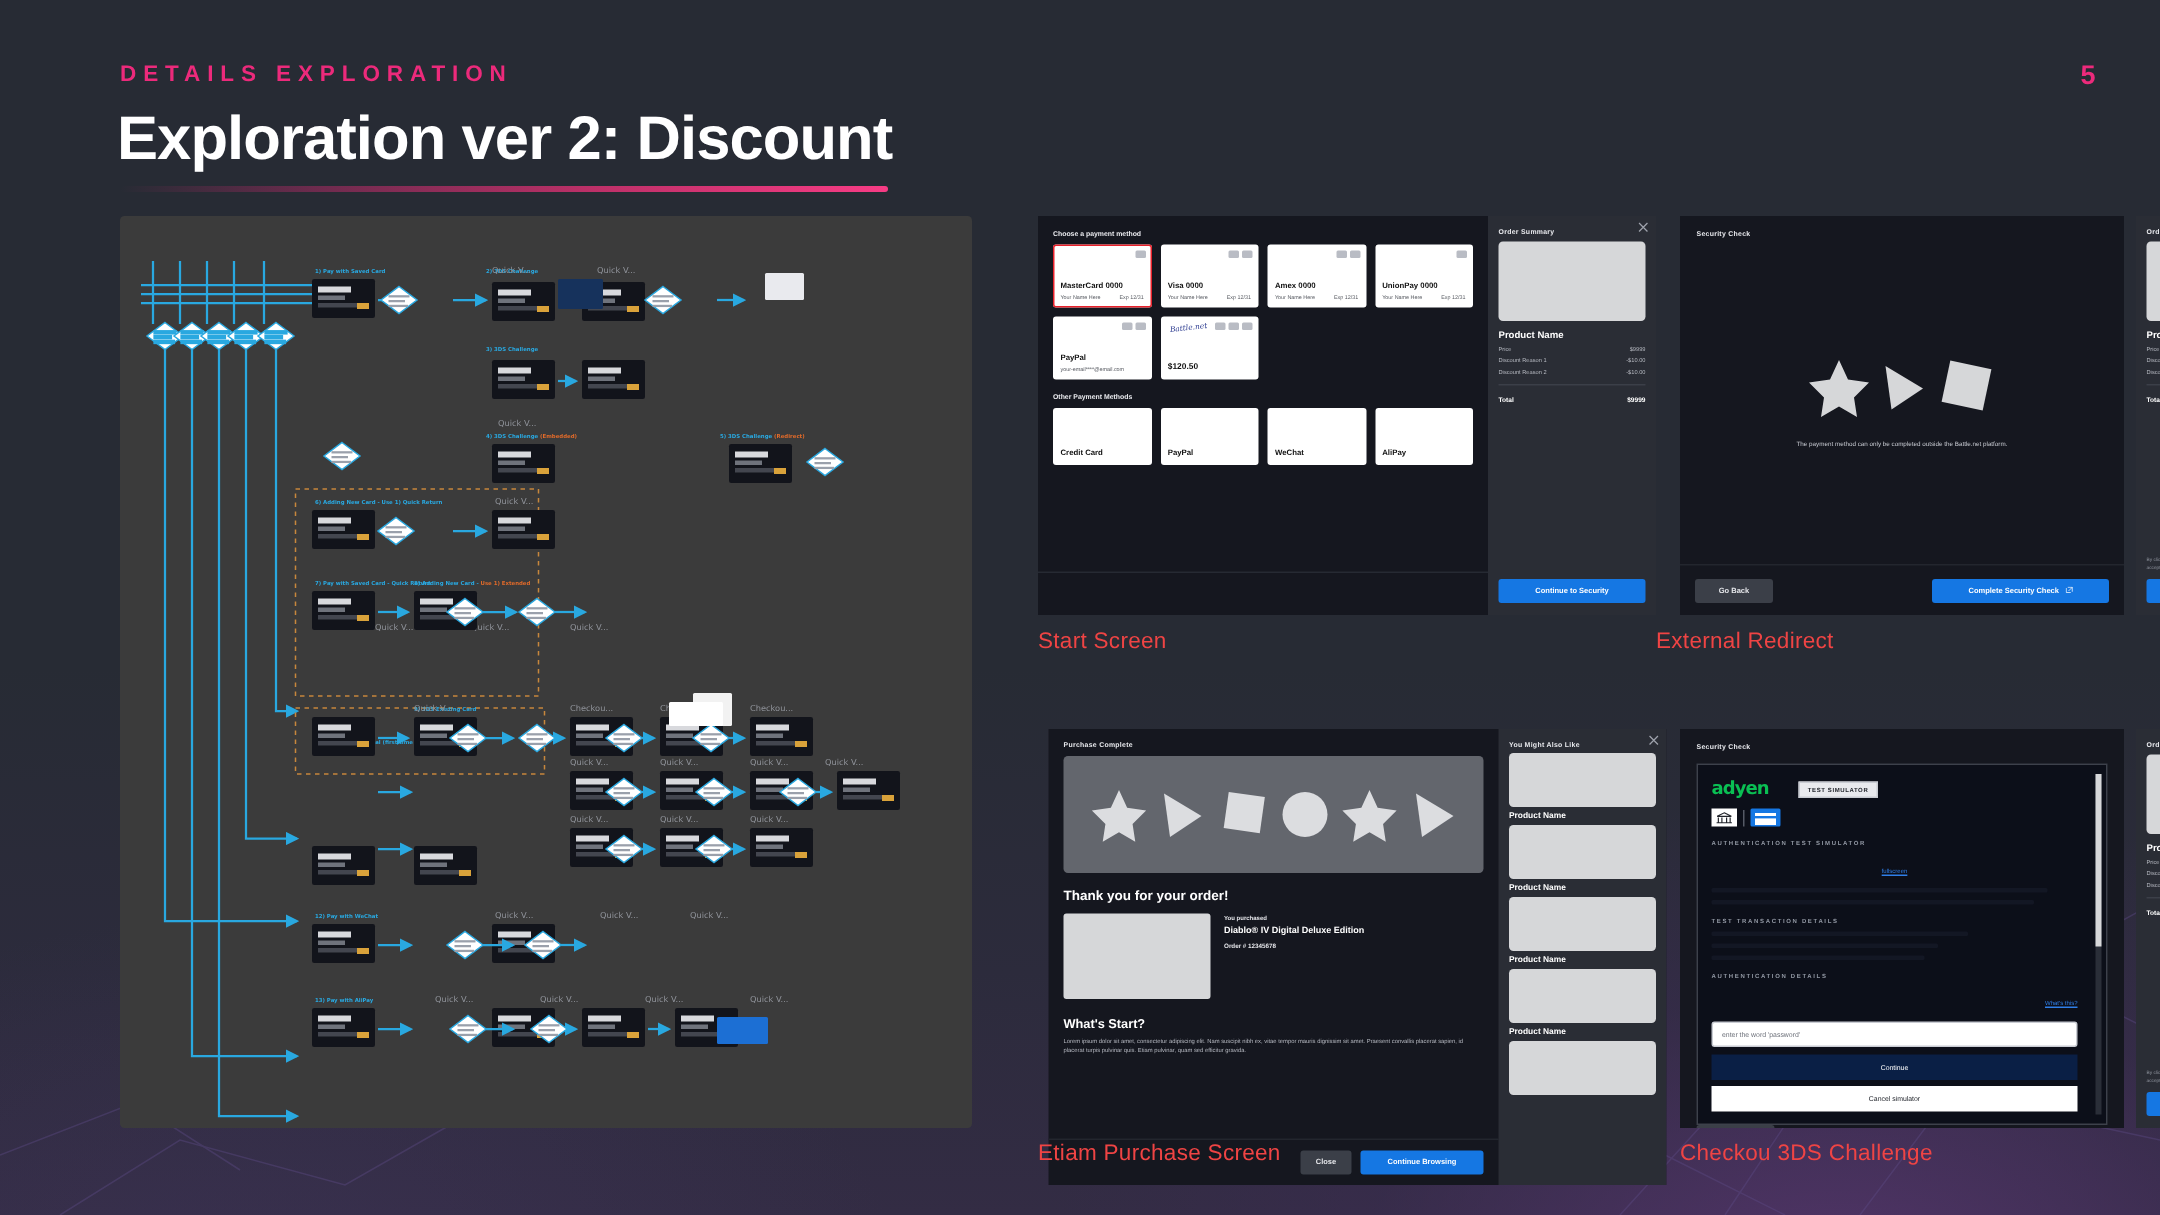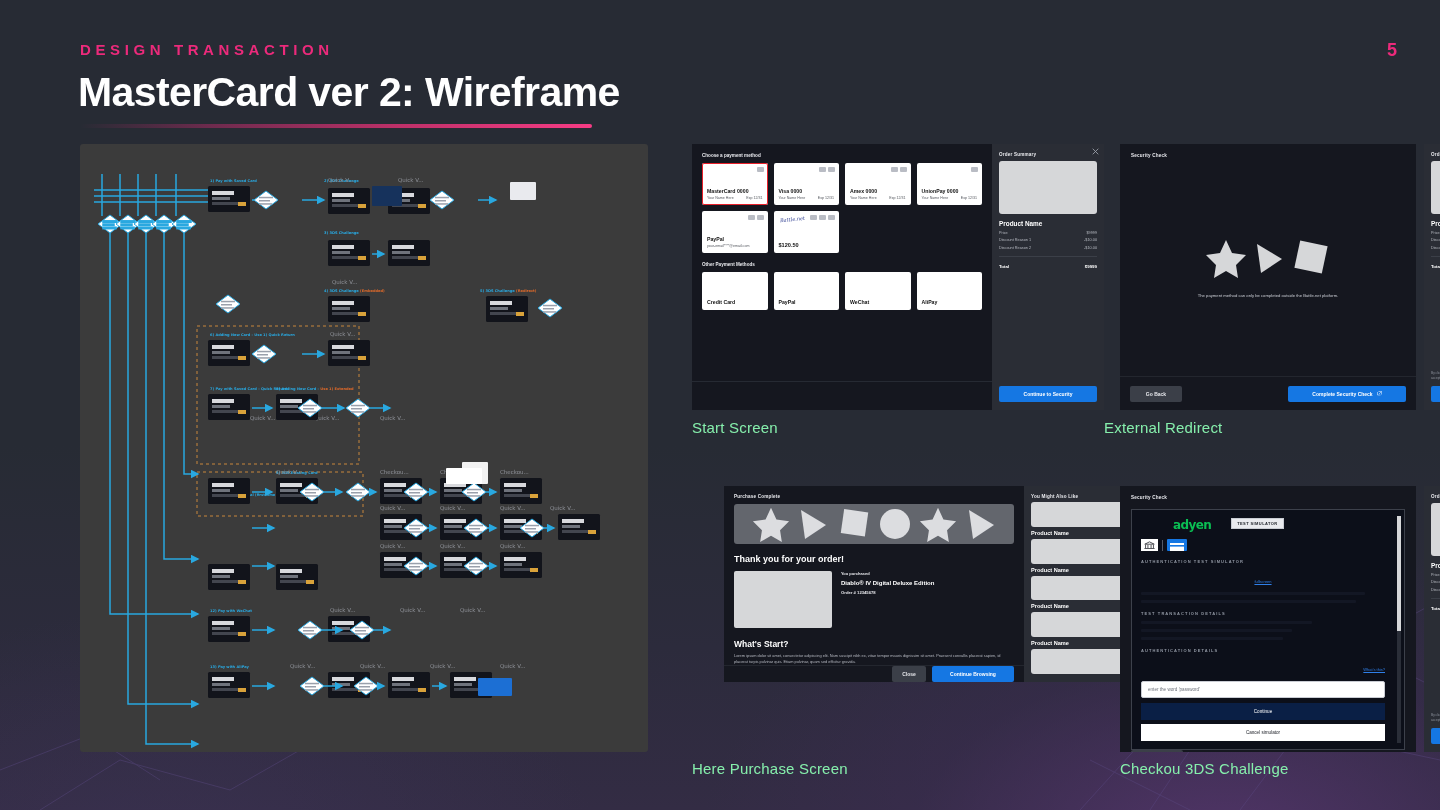--- a/index.html
+++ b/index.html
@@ -43,26 +43,26 @@
 
   
   .flow-canvas{
     position:absolute; left:80px; top:144px; width:568px; height:608px;
     background:#3b3b3b; border-radius:3px; overflow:hidden;
   }
 
   
   .mock{ position:absolute; overflow:hidden; }
   .caption{
-    position:absolute; font-size:15px; color:#86efac; letter-spacing:.2px;
+    position:absolute; font-size:15px; color:#ef4444; letter-spacing:.2px;
   }
 
   .frame-start{ left:692px; top:144px; width:412px; height:266px; }
   .frame-ext  { left:1120px; top:144px; width:296px; height:266px; }
-  .frame-post { left:724px; top:486px; width:412px; height:196px; }
+  .frame-post { left:699px; top:486px; width:412px; height:304px; }
   .frame-3ds  { left:1120px; top:486px; width:296px; height:266px; }
   .frame-edge-a{ left:1424px; top:144px; width:110px; height:266px; }
   .frame-edge-b{ left:1424px; top:486px; width:110px; height:266px; }
 
   .cap-start{ left:692px; top:419px; }
   .cap-ext  { left:1104px; top:419px; }
   .cap-post { left:692px; top:760px; }
   .cap-3ds  { left:1120px; top:760px; }
 
   
@@ -131,21 +131,21 @@
   .pp-foot{
     margin-top:auto; height:31px; border-top:1px solid #23262e;
     display:flex; align-items:center; justify-content:flex-end; gap:6px; padding:0 10px;
   }
   .ymal-card{ background:#d6d7d9; border-radius:3px; height:36px; width:100%; margin-top:3px; }
   .ymal-name{ font-size:5.6px; font-weight:bold; margin-top:3px; }
 
   
   .adyen-outer{ flex:1; padding:9px 11px 0; display:flex; flex-direction:column; }
   .adyen-box{ flex:1; border:1px solid #3d414b; background:#0c0f19; position:relative; padding:8px 9px; overflow:hidden; }
-  .adyen-top{ display:flex; align-items:flex-start; gap:20px;margin-left:32px; }
+  .adyen-top{ display:flex; align-items:flex-end; gap:20px; }
   .adyen-logo{ font-size:12px; font-weight:bold; color:#0abf53; font-family:"DejaVu Sans", sans-serif; letter-spacing:-.6px; }
   .adyen-badge{ border:1px solid #c9ccd3; background:#e9eaee; color:#22252c; font-size:4px; font-weight:bold; padding:2px 5px; letter-spacing:.4px; }
   .adyen-icons{ display:flex; align-items:center; gap:4px; margin-top:7px; }
   .ai-bank{ width:17px; height:12px; background:#fff; display:flex; align-items:center; justify-content:center; }
   .ai-sep{ width:1px; height:11px; background:#555a66; }
   .ai-card{ width:20px; height:12px; background:#1577e3; border-radius:1px; }
   .adyen-sec{ font-size:4px; color:#9298a4; letter-spacing:1.1px; margin-top:8px; font-weight:bold; }
   .adyen-link{ font-size:4px; color:#2f7fe8; text-decoration:underline; }
   .adyen-ghostline{ height:3px; background:#131724; margin-top:5px; border-radius:1px; }
   .adyen-input{
@@ -167,22 +167,22 @@
     <path d="M1080 810 L1180 700 L1300 740 L1380 660 L1440 690"></path>
     <path d="M1150 810 L1230 690 L1350 720"></path>
     <path d="M1240 810 L1300 730 L1440 760"></path>
     <path d="M1090 760 L1190 810"></path>
     <path d="M1330 660 L1440 600"></path>
     <path d="M40 810 L120 760 L230 790 L300 750"></path>
     <path d="M0 770 L90 735 L160 780"></path>
   </g>
 </svg>
 
-<div class="kicker">DESIGN TRANSACTION</div>
-<div class="page-title">MasterCard ver 2: Wireframe</div>
+<div class="kicker">DETAILS EXPLORATION</div>
+<div class="page-title">Exploration ver 2: Discount</div>
 <div class="accent-rule"></div>
 <div class="page-num">5</div>
 
 <div class="flow-canvas">
   <svg width="568" height="608" viewBox="0 0 568 608">
     <defs>
       <marker id="ah" markerWidth="6" markerHeight="6" refX="5" refY="3" orient="auto">
         <path d="M0,0 L6,3 L0,6 Z" fill="#29a8e0"></path>
       </marker>
       <g id="thumb">
@@ -611,21 +611,21 @@
       <div class="ymal-card"></div>
       <div class="ymal-name">Product Name</div>
       <div class="ymal-card"></div>
       <div class="ymal-name">Product Name</div>
       <div class="ymal-card"></div>
       <div class="ymal-name">Product Name</div>
       <div class="ymal-card"></div>
     </div>
   </div>
 </div>
-<div class="caption cap-post">Here Purchase Screen</div>
+<div class="caption cap-post">Etiam Purchase Screen</div>
 
 <div class="mock frame-3ds">
   <div class="co" style="flex-direction:column;">
     <div style="padding:9px 11px 0;">
       <div class="co-h">Security Check</div>
     </div>
     <div class="adyen-outer">
       <div class="adyen-box">
         <div class="adyen-scroll"></div>
         <div class="adyen-thumb"></div>

